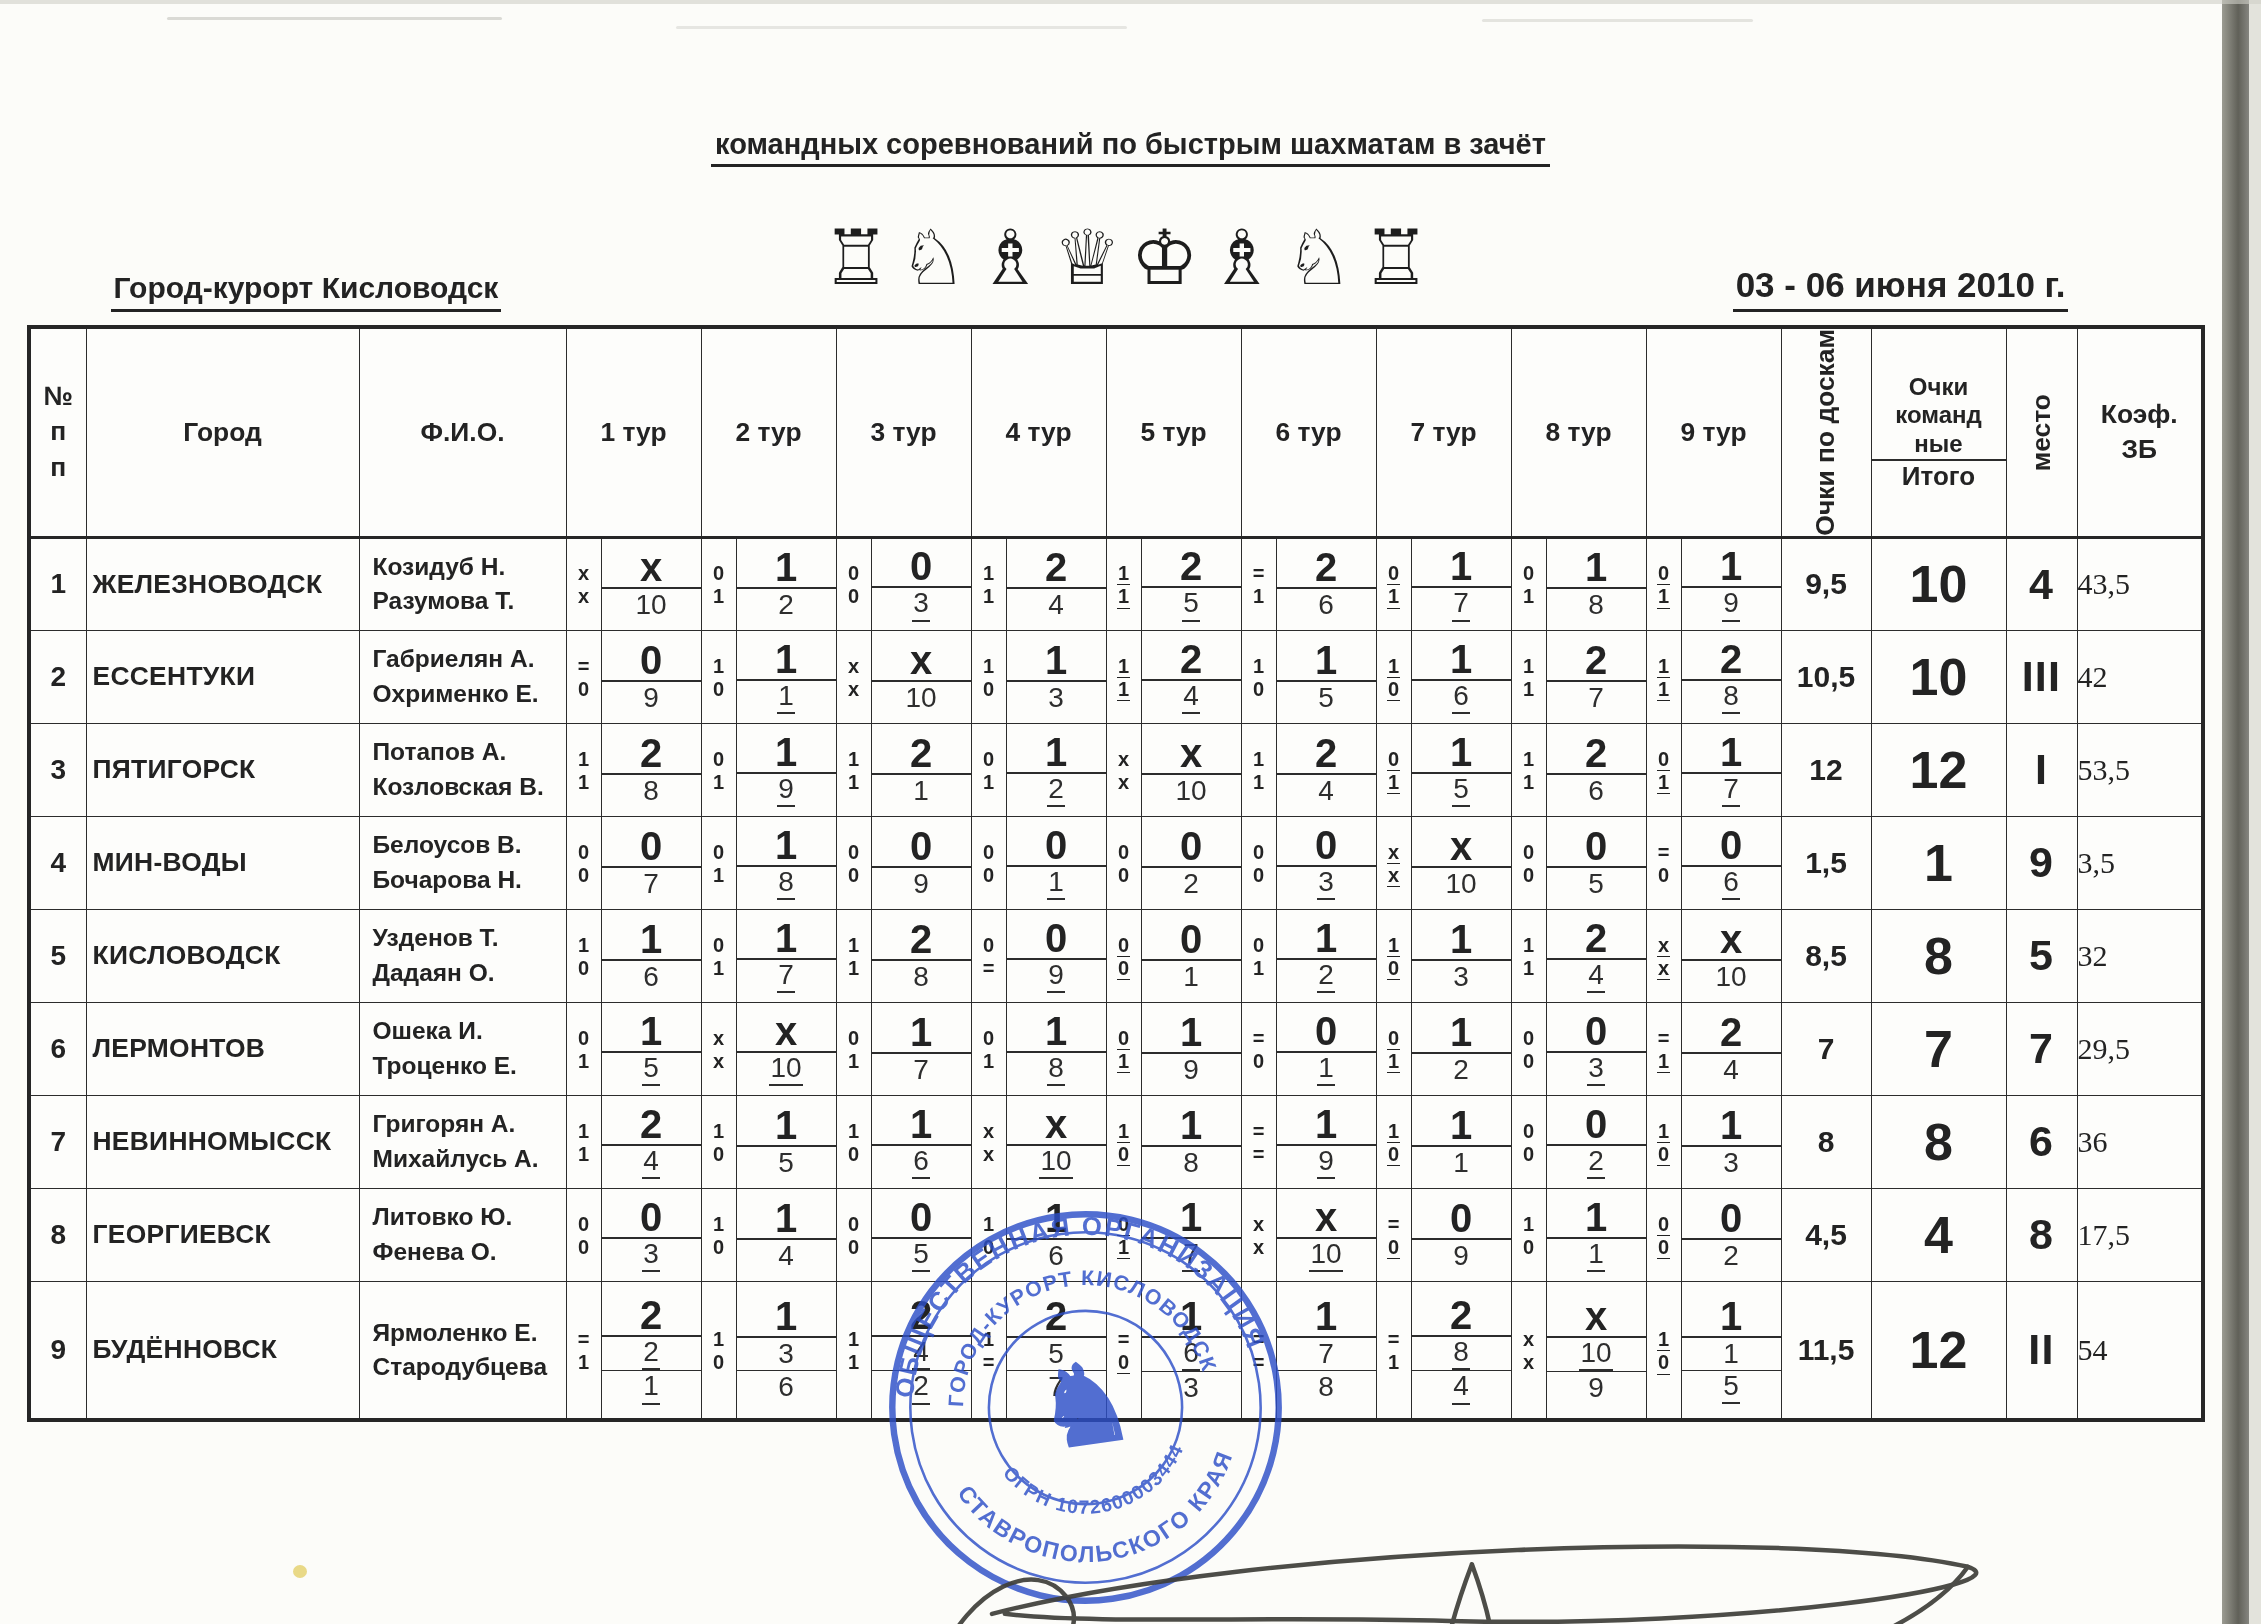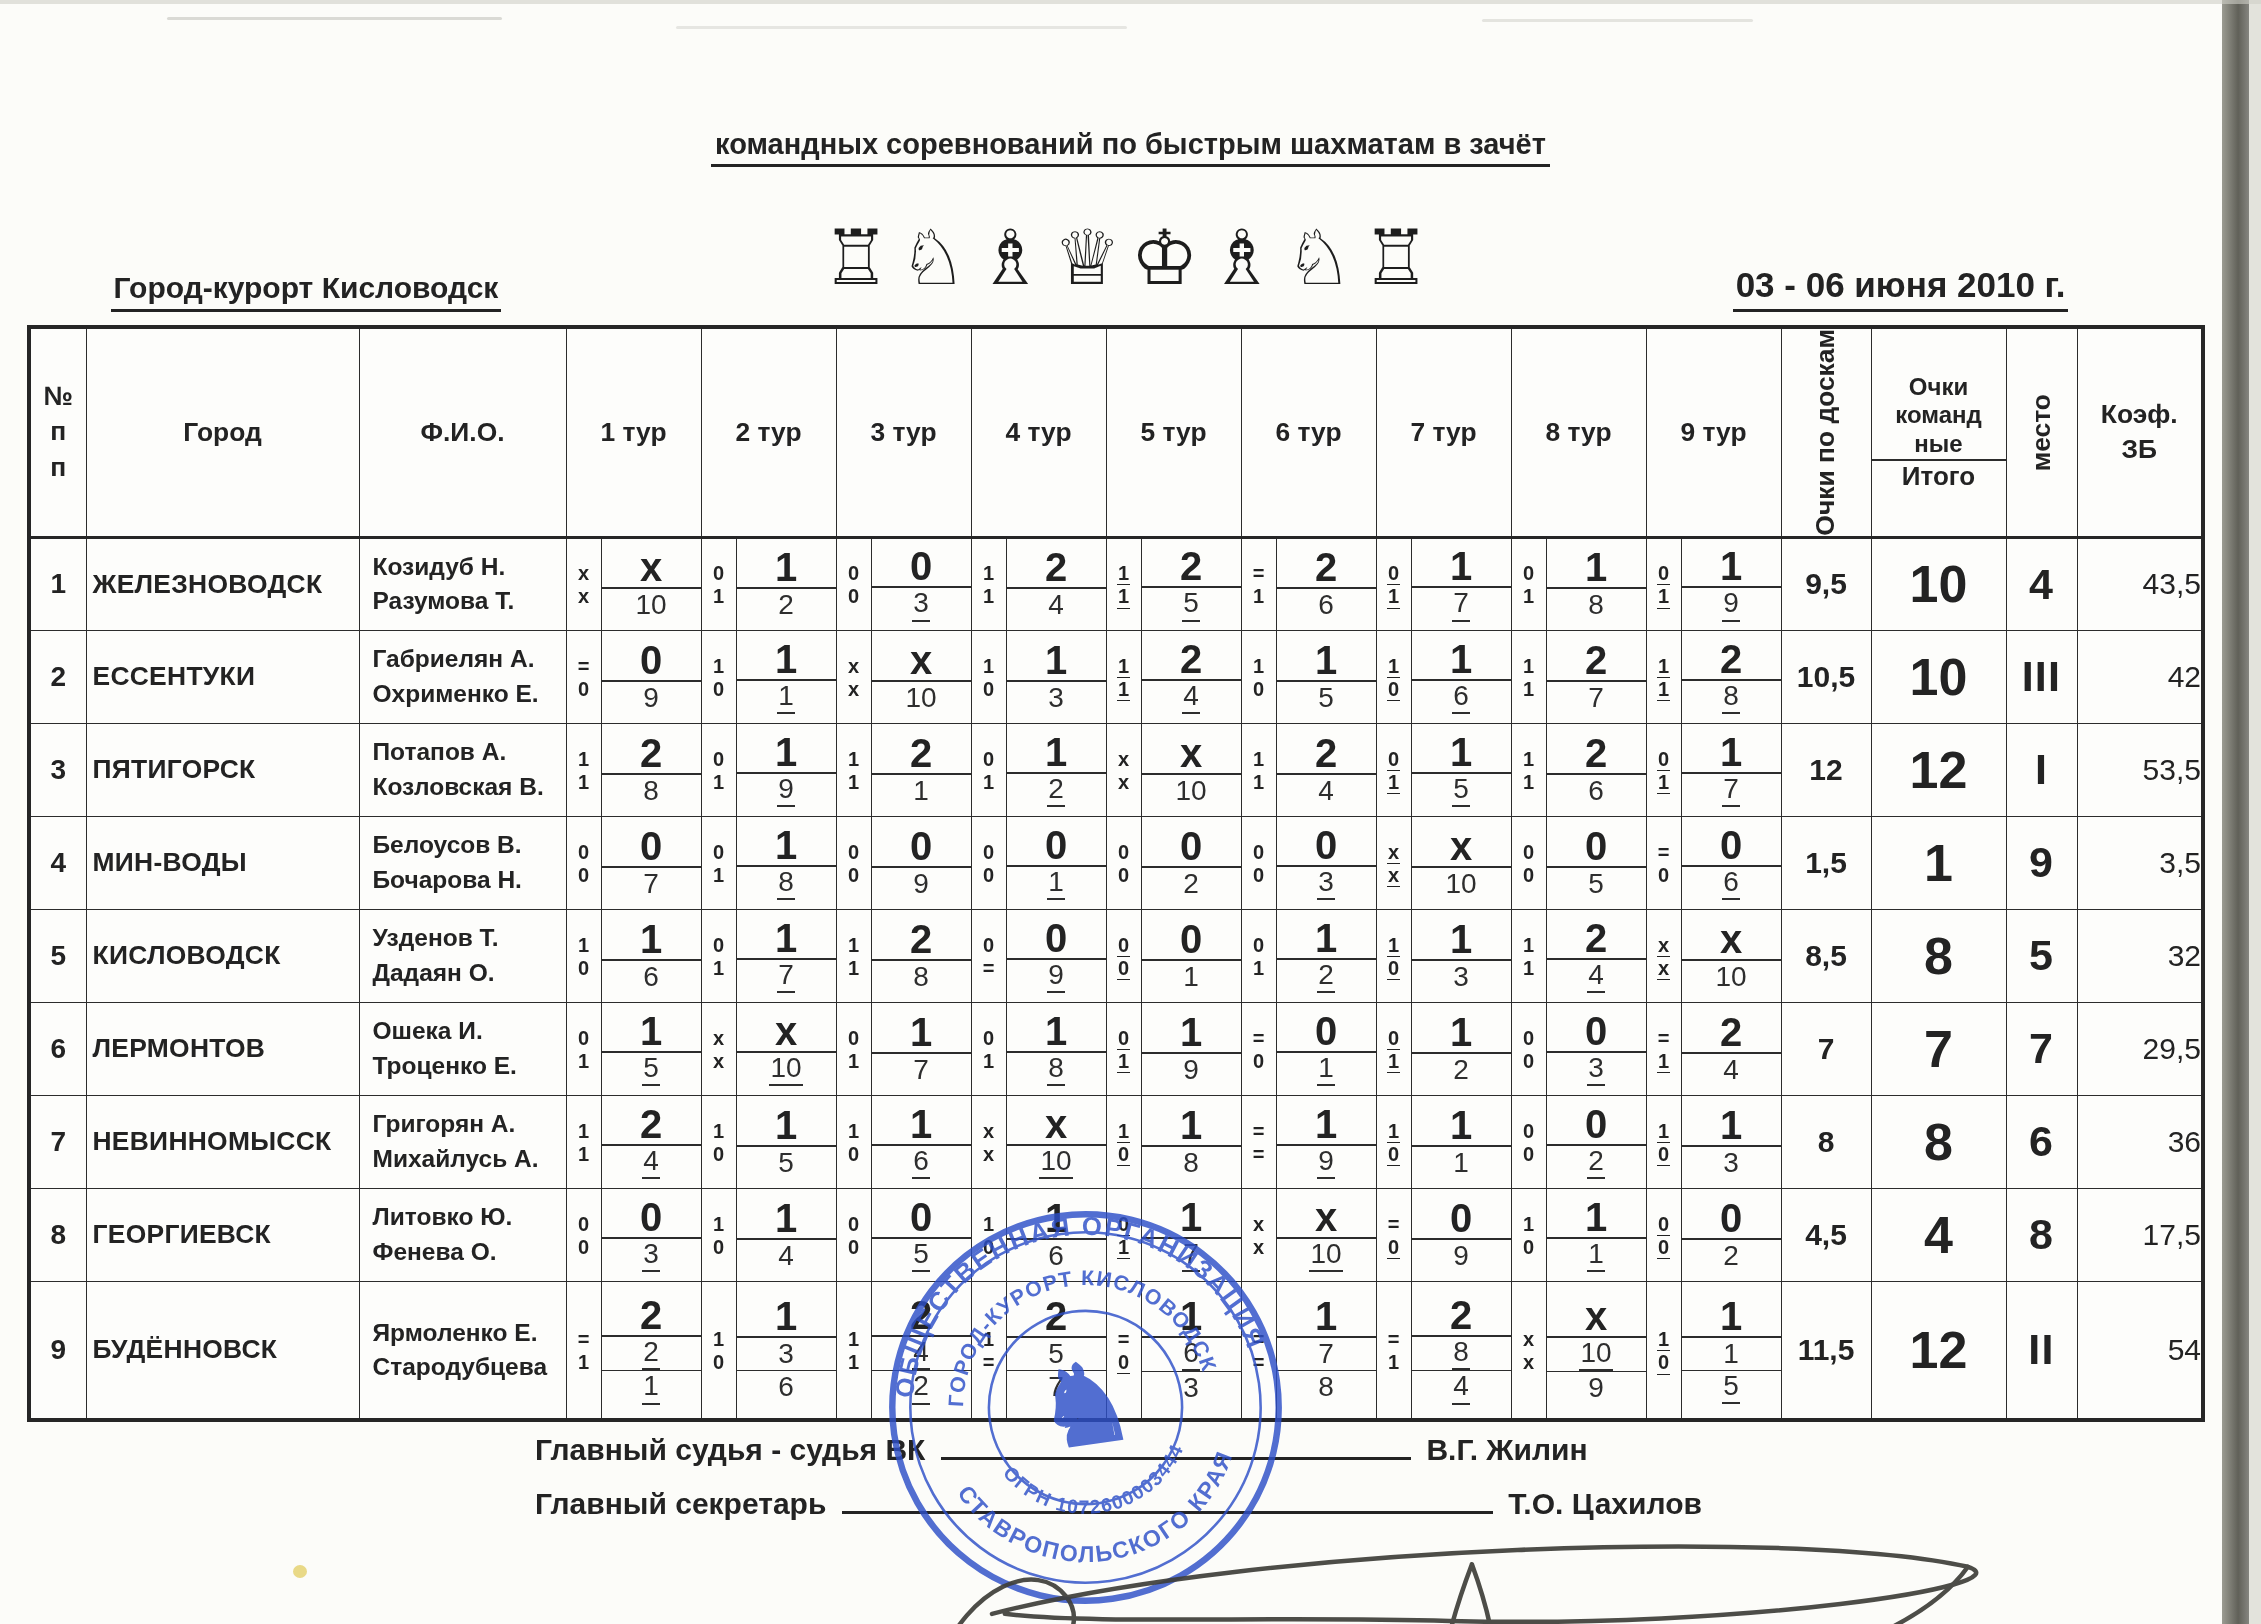--- a/index.html
+++ b/index.html
@@ -49,21 +49,21 @@
   td.bbig .col{display:flex;flex-direction:column;height:100%;}
   .score{flex:1.2;display:flex;align-items:center;justify-content:center;
          font-size:40px;font-weight:700;border-bottom:2.6px solid #2c2c2c;line-height:1;}
   .opp{flex:1;display:flex;align-items:center;justify-content:center;
        font-size:28px;font-weight:400;color:#2e2e2e;}
   .opp + .opp{border-top:1.9px solid #2c2c2c;}
   tr.tall .score{flex:1;}
   td.boards{font-size:30px;font-weight:700;text-align:center;}
   td.total{font-size:52px;font-weight:700;text-align:center;}
   td.place{font-size:43px;font-weight:700;text-align:center;letter-spacing:1.3px;}
-  td.coef{font-size:30px;font-weight:400;text-align:right;}
+  td.coef{font-size:30px;font-weight:400;text-align:left;font-family:Liberation Serif, serif;}
   .u{display:inline-block;border-bottom:.09em solid currentColor;padding:0 .05em .02em;line-height:1.1;}
   
   .footer{position:absolute;left:535px;top:1431px;font-size:30px;font-weight:700;}
   .frow{display:flex;align-items:baseline;margin-bottom:18px;white-space:nowrap;}
   .sigline{display:inline-block;border-bottom:3.2px solid #232323;height:26px;margin:0 15.5px;}
   .sigline.j{width:470px;} .sigline.s{width:651px;}
   
   svg.stamp{position:absolute;left:873px;top:1195px;opacity:.82;transform:rotate(-8deg);}
   svg.sig{position:absolute;left:0;top:0;pointer-events:none;}
 </style>
@@ -1581,32 +1581,20 @@
               <td class="boards">11,5</td>
               <td class="total">12</td>
               <td class="place">II</td>
               <td class="coef">54</td>
             </tr>
           </tbody>
         </table>
       </div>
   </div>
 
-  <div class="footer">
-    <div class="frow">
-      <span>Главный судья - судья ВК</span>
-      <span class="sigline j"></span>
-      <span>В.Г. Жилин</span>
-    </div>
-    <div class="frow">
-      <span>Главный секретарь</span>
-      <span class="sigline s"></span>
-      <span>Т.О. Цахилов</span>
-    </div>
-  </div>
 
   <svg class="stamp" width="425" height="425" viewBox="0 0 660 660">
     <defs>
       <path id="arcOT" d="M 62,330 A 268,268 0 0 1 598,330"></path>
       <path id="arcOB" d="M 90,330 A 240,240 0 0 0 570,330"></path>
       <path id="arcIT" d="M 140,330 A 190,190 0 0 1 520,330"></path>
       <path id="arcIB" d="M 165,330 A 165,165 0 0 0 495,330"></path>
     </defs>
     <g fill="none" stroke="#2d4fc8">
       <circle cx="330" cy="330" r="300" stroke-width="10"></circle>

